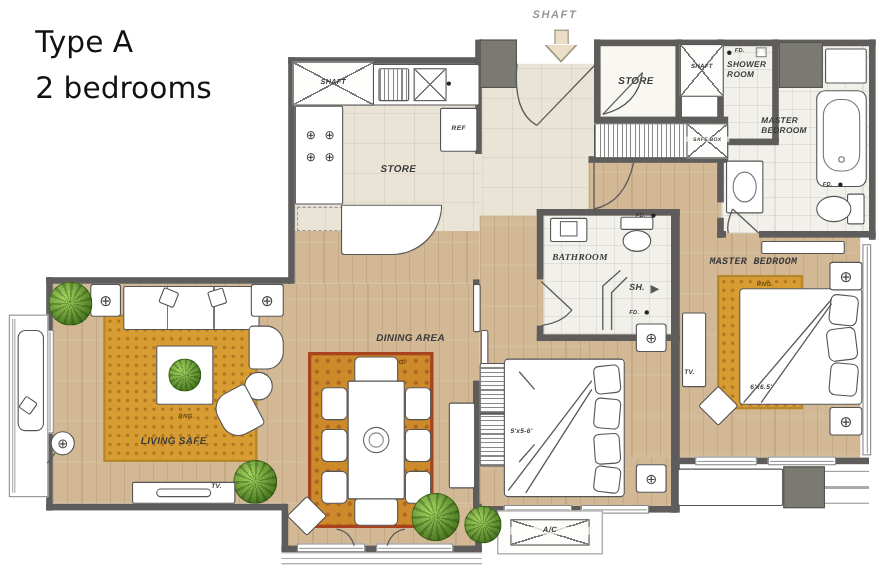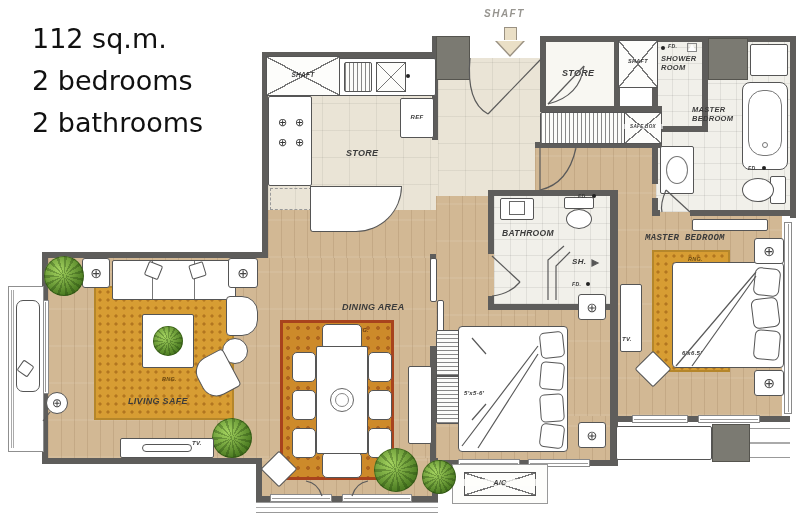--- a/index.html
+++ b/index.html
@@ -52,23 +52,22 @@
   .arrH{position:absolute;width:0;height:0;border-left:13px solid transparent;border-right:13px solid transparent;border-top:14px solid #eadfc6;}
   .arrHo{position:absolute;width:0;height:0;border-left:15px solid transparent;border-right:15px solid transparent;border-top:16px solid #9a9182;}
   svg.ovl{position:absolute;left:0;top:0;pointer-events:none;}
 </style>
 </head>
 <body>
 
 <div id="plan">
 
   <div id="title">
-    <div>112 sq.m.</div>
+    <div>Type A</div>
     <div>2 bedrooms</div>
-    <div>2 bathrooms</div>
   </div>
 
   <div id="wm">ARISSARALAK</div>
 
   <div class="tile" style="left:268px;top:58px;width:170px;height:154px;"></div>
   <div class="tile" style="left:438px;top:58px;width:108px;height:140px;"></div>
   <div class="wood" style="left:268px;top:210px;width:168px;height:48px;"></div>
   <div class="wood" style="left:48px;top:258px;width:388px;height:200px;"></div>
   <div class="wood" style="left:258px;top:458px;width:178px;height:40px;"></div>
   <div class="wood" style="left:436px;top:196px;width:176px;height:268px;"></div>
@@ -167,21 +166,21 @@
   <div class="furn stripesV" style="left:540px;top:112px;width:122px;height:32px;"></div>
   <div class="xbox" style="left:624px;top:112px;width:38px;height:32px;"></div>
   <div class="lbl ctr" style="left:623px;top:124px;width:40px;font-size:4.6px;background:rgba(255,255,255,.6);">SAFE BOX</div>
 
   <div class="furn" style="left:500px;top:198px;width:34px;height:22px;"></div>
   <div class="abs" style="left:509px;top:201px;width:16px;height:14px;border:1px solid #666;"></div>
   <div class="furn" style="left:564px;top:197px;width:30px;height:12px;"></div>
   <div class="abs" style="left:566px;top:209px;width:26px;height:20px;background:#fff;border:1px solid #555;border-radius:50%;"></div>
   <div class="lbl r5" style="left:578px;top:193px;">FD.</div>
   <div class="dot" style="left:592px;top:194px;"></div>
-  <div class="lbl r9" style="left:502px;top:228px;font-size:8.5px;">BATHROOM</div>
+  <div class="lbl r9" style="left:502px;top:228px;font-size:8.5px;font-family:Liberation Serif, serif;">BATHROOM</div>
   <div class="lbl" style="left:572px;top:257px;font-size:8px;">SH.</div>
   <div class="lbl r5" style="left:572px;top:281px;">FD.</div>
   <div class="dot" style="left:586px;top:282px;"></div>
 
   <div class="furn" style="left:430px;top:258px;width:7px;height:44px;"></div>
   <div class="furn" style="left:437px;top:300px;width:7px;height:46px;"></div>
 
   <div class="furn stripesH" style="left:436px;top:330px;width:36px;height:94px;"></div>
   <div class="abs" style="left:436px;top:375px;width:36px;height:2px;background:#555;"></div>
   <div class="furn" style="left:458px;top:326px;width:110px;height:126px;border-radius:4px;"></div>

